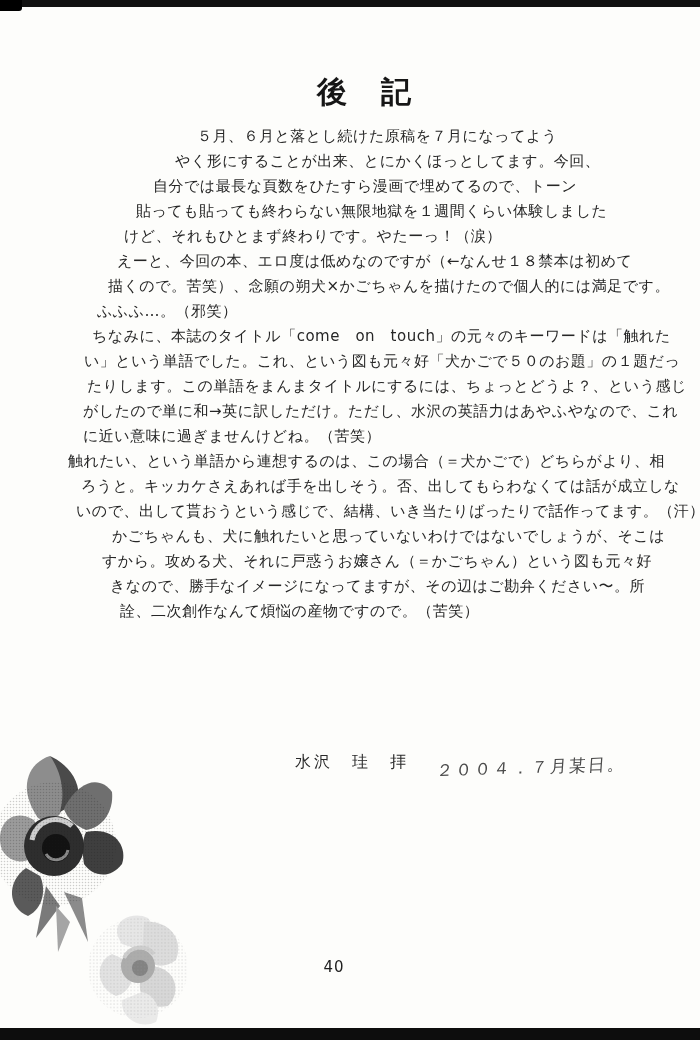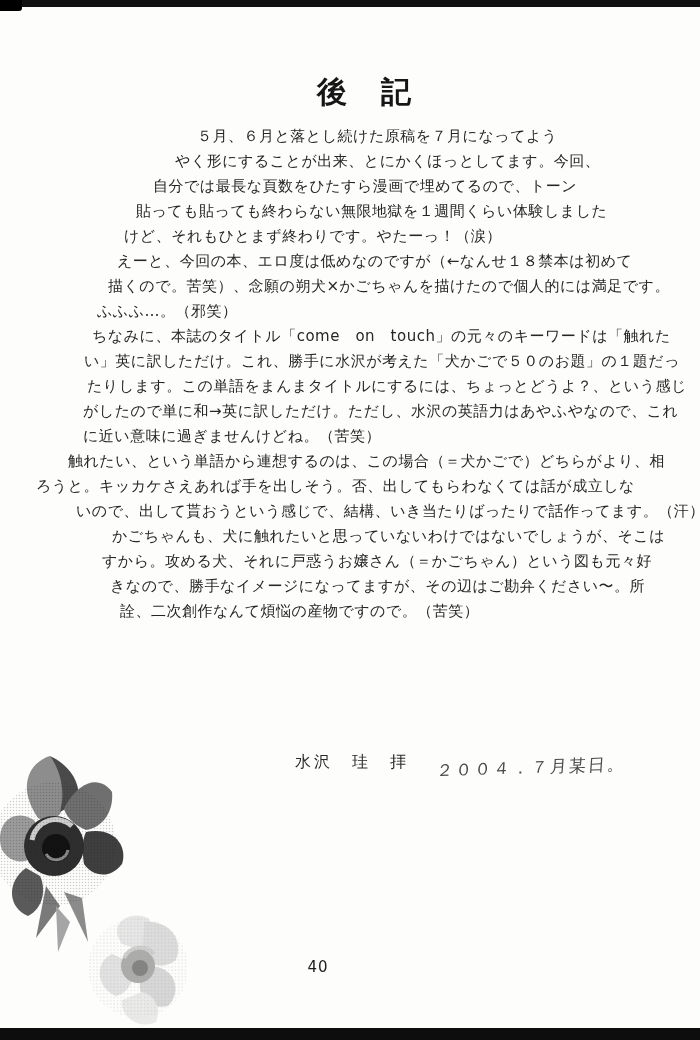--- a/index.html
+++ b/index.html
@@ -35,21 +35,21 @@
   #signature-name{
     position:absolute;left:295px;top:2px;font-size:16px;color:#2a2a2a;
     letter-spacing:3px;white-space:pre;
   }
   #signature-date{
     position:absolute;left:436px;top:6px;font-size:17px;color:#4a4a4a;
     white-space:pre;transform:rotate(-2deg) skewX(-6deg);letter-spacing:2px;
   }
   
   #page-number{
-    position:absolute;top:958px;left:0;width:636px;text-align:center;
+    position:absolute;top:958px;left:16px;width:636px;text-align:center;
     font-size:15px;color:#1e1e1e;letter-spacing:1px;
   }
   
   #rose{position:absolute;left:-6px;top:752px;width:214px;height:288px;}
 </style>
 </head>
 <body>
 
 <div id="page">
 
@@ -61,26 +61,26 @@
   <div id="body-lines">
       <div class="line" style="margin-left: 197px;">５月、６月と落とし続けた原稿を７月になってよう</div>
       <div class="line" style="margin-left: 175px;">やく形にすることが出来、とにかくほっとしてます。今回、</div>
       <div class="line" style="margin-left: 153px;">自分では最長な頁数をひたすら漫画で埋めてるので、トーン</div>
       <div class="line" style="margin-left: 136px;">貼っても貼っても終わらない無限地獄を１週間くらい体験しました</div>
       <div class="line" style="margin-left: 124px;">けど、それもひとまず終わりです。やたーっ！（涙）</div>
       <div class="line" style="margin-left: 117px;">えーと、今回の本、エロ度は低めなのですが（←なんせ１８禁本は初めて</div>
       <div class="line" style="margin-left: 108px;">描くので。苦笑）、念願の朔犬×かごちゃんを描けたので個人的には満足です。</div>
       <div class="line" style="margin-left: 97px;">ふふふ…。（邪笑）</div>
       <div class="line" style="margin-left: 92px;">ちなみに、本誌のタイトル「come　on　touch」の元々のキーワードは「触れた</div>
-      <div class="line" style="margin-left: 84px;">い」英に訳しただけ。これ、勝手に水沢が考えた「犬かごで５０のお題」の１題だっ</div>
+      <div class="line" style="margin-left: 84px;">い」という単語でした。これ、という図も元々好「犬かごで５０のお題」の１題だっ</div>
       <div class="line" style="margin-left: 87px;">たりします。この単語をまんまタイトルにするには、ちょっとどうよ？、という感じ</div>
       <div class="line" style="margin-left: 83px;">がしたので単に和→英に訳しただけ。ただし、水沢の英語力はあやふやなので、これ</div>
       <div class="line" style="margin-left: 83px;">に近い意味に過ぎませんけどね。（苦笑）</div>
       <div class="line" style="margin-left: 68px;">触れたい、という単語から連想するのは、この場合（＝犬かごで）どちらがより、相</div>
-      <div class="line" style="margin-left: 36px;">ろうと。キッカケさえあれば手を出しそう。否、出してもらわなくては話が成立しな</div>
+      <div class="line" style="margin-left: 81px;">ろうと。キッカケさえあれば手を出しそう。否、出してもらわなくては話が成立しな</div>
       <div class="line" style="margin-left: 76px;">いので、出して貰おうという感じで、結構、いき当たりばったりで話作ってます。（汗）</div>
       <div class="line" style="margin-left: 112px;">かごちゃんも、犬に触れたいと思っていないわけではないでしょうが、そこは</div>
       <div class="line" style="margin-left: 102px;">すから。攻める犬、それに戸惑うお嬢さん（＝かごちゃん）という図も元々好</div>
       <div class="line" style="margin-left: 110px;">きなので、勝手なイメージになってますが、その辺はご勘弁ください〜。所</div>
       <div class="line" style="margin-left: 120px;">詮、二次創作なんて煩悩の産物ですので。（苦笑）</div>
     </div>
 
 
   <div id="signature-row">
     <span id="signature-name">水沢　珪　拝</span>

